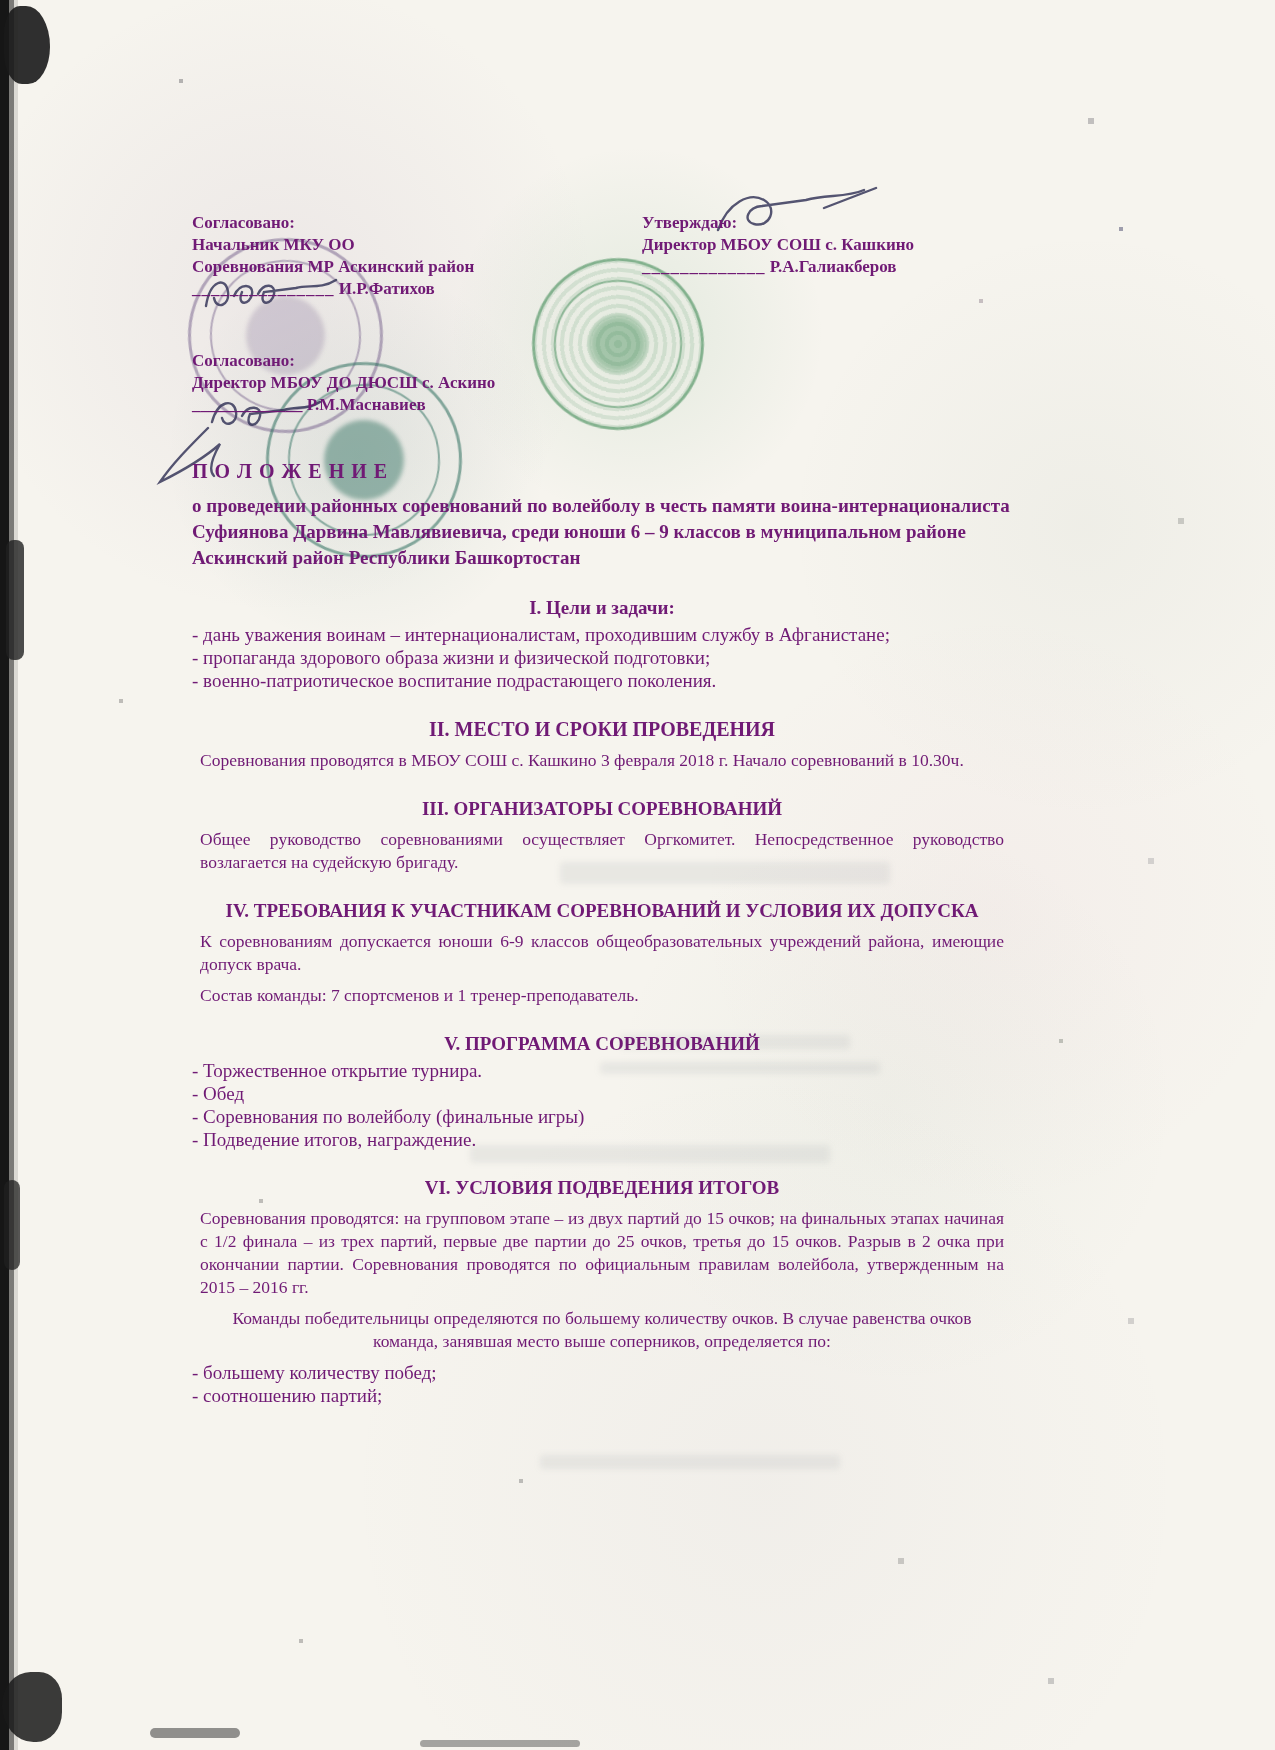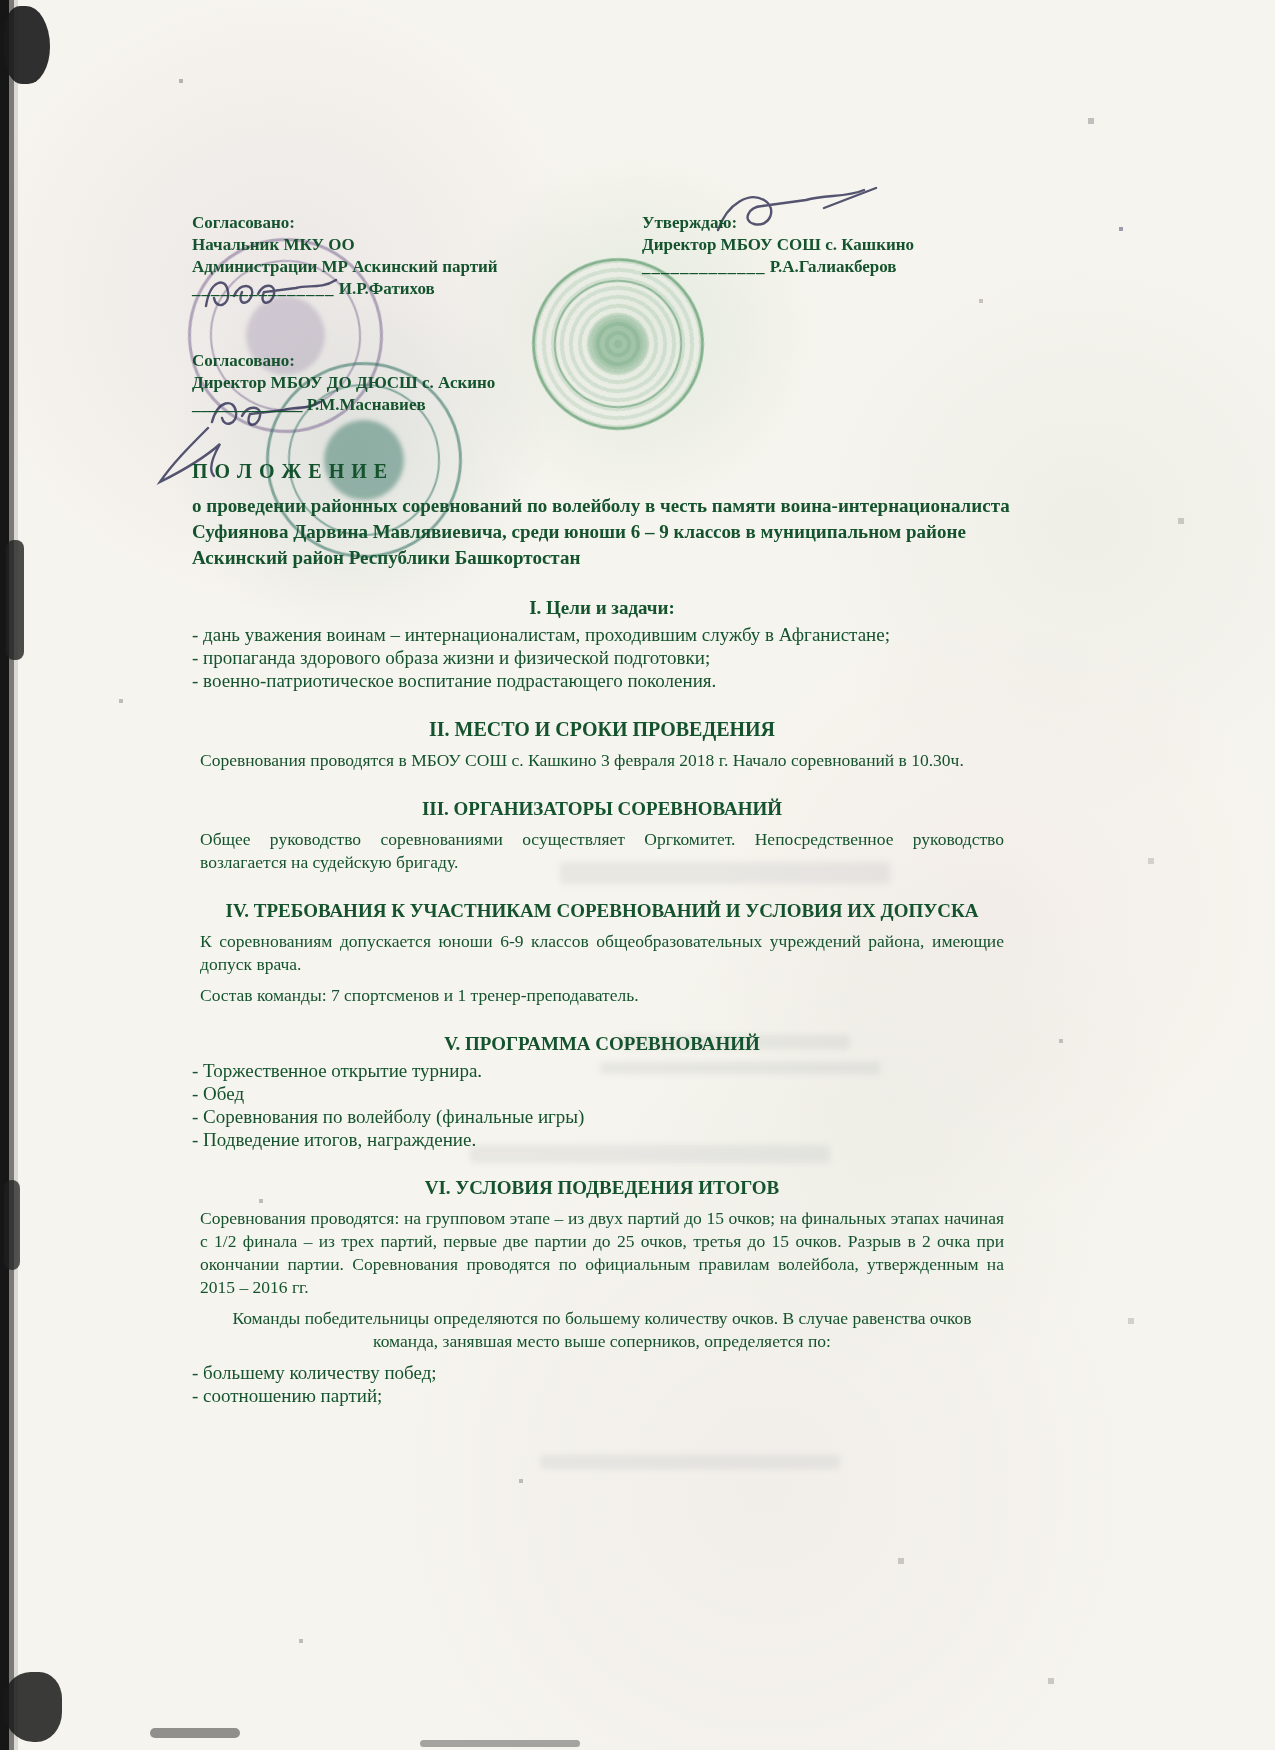--- a/index.html
+++ b/index.html
@@ -3,21 +3,21 @@
 <meta charset="utf-8">
 <style>
   html,body{margin:0;padding:0;background:#888;}
   .page{
     position:relative;
     width:1275px;height:1750px;
     margin:0 auto;
     background:#f6f4ee;
     overflow:hidden;
     font-family:"Liberation Serif", serif;
-    color:#14532d;
+    color:#701a75;
   }
   
   .page::before{
     content:"";
     position:absolute;inset:0;
     background:
       radial-gradient(circle at 22% 17%, rgba(150,120,160,0.10), transparent 18%),
       radial-gradient(circle at 50% 19%, rgba(90,160,110,0.12), transparent 12%),
       radial-gradient(circle at 28% 26%, rgba(60,120,105,0.10), transparent 12%),
       radial-gradient(circle at 78% 52%, rgba(200,120,160,0.05), transparent 22%),
@@ -140,21 +140,21 @@
   <svg class="sig" style="left:150px;top:388px;" width="210" height="104" viewBox="0 0 210 104">
     <path d="M62,34 C68,12 84,10 86,24 C88,36 74,40 72,30 M92,28 C98,16 112,18 110,28 C108,40 94,40 100,26 L134,22 C146,18 158,22 170,14 M58,40 C40,58 22,76 10,94 C30,84 52,72 70,56 C62,70 58,82 64,88"></path>
   </svg>
 
   <div class="content">
 
     <div class="approvals-row">
       <div class="approval-block approval-left">
         <div>Согласовано:</div>
         <div>Начальник МКУ ОО</div>
-        <div>Администрации МР Аскинский партий</div>
+        <div>Соревнования МР Аскинский район</div>
         <div>
           <span class="sigline">_______________</span>
           <span>И.Р.Фатихов</span>
         </div>
       </div>
       <div class="approval-block approval-right">
         <div>Утверждаю:</div>
         <div>Директор МБОУ СОШ  с. Кашкино</div>
         <div>
           <span class="sigline">_____________</span>

